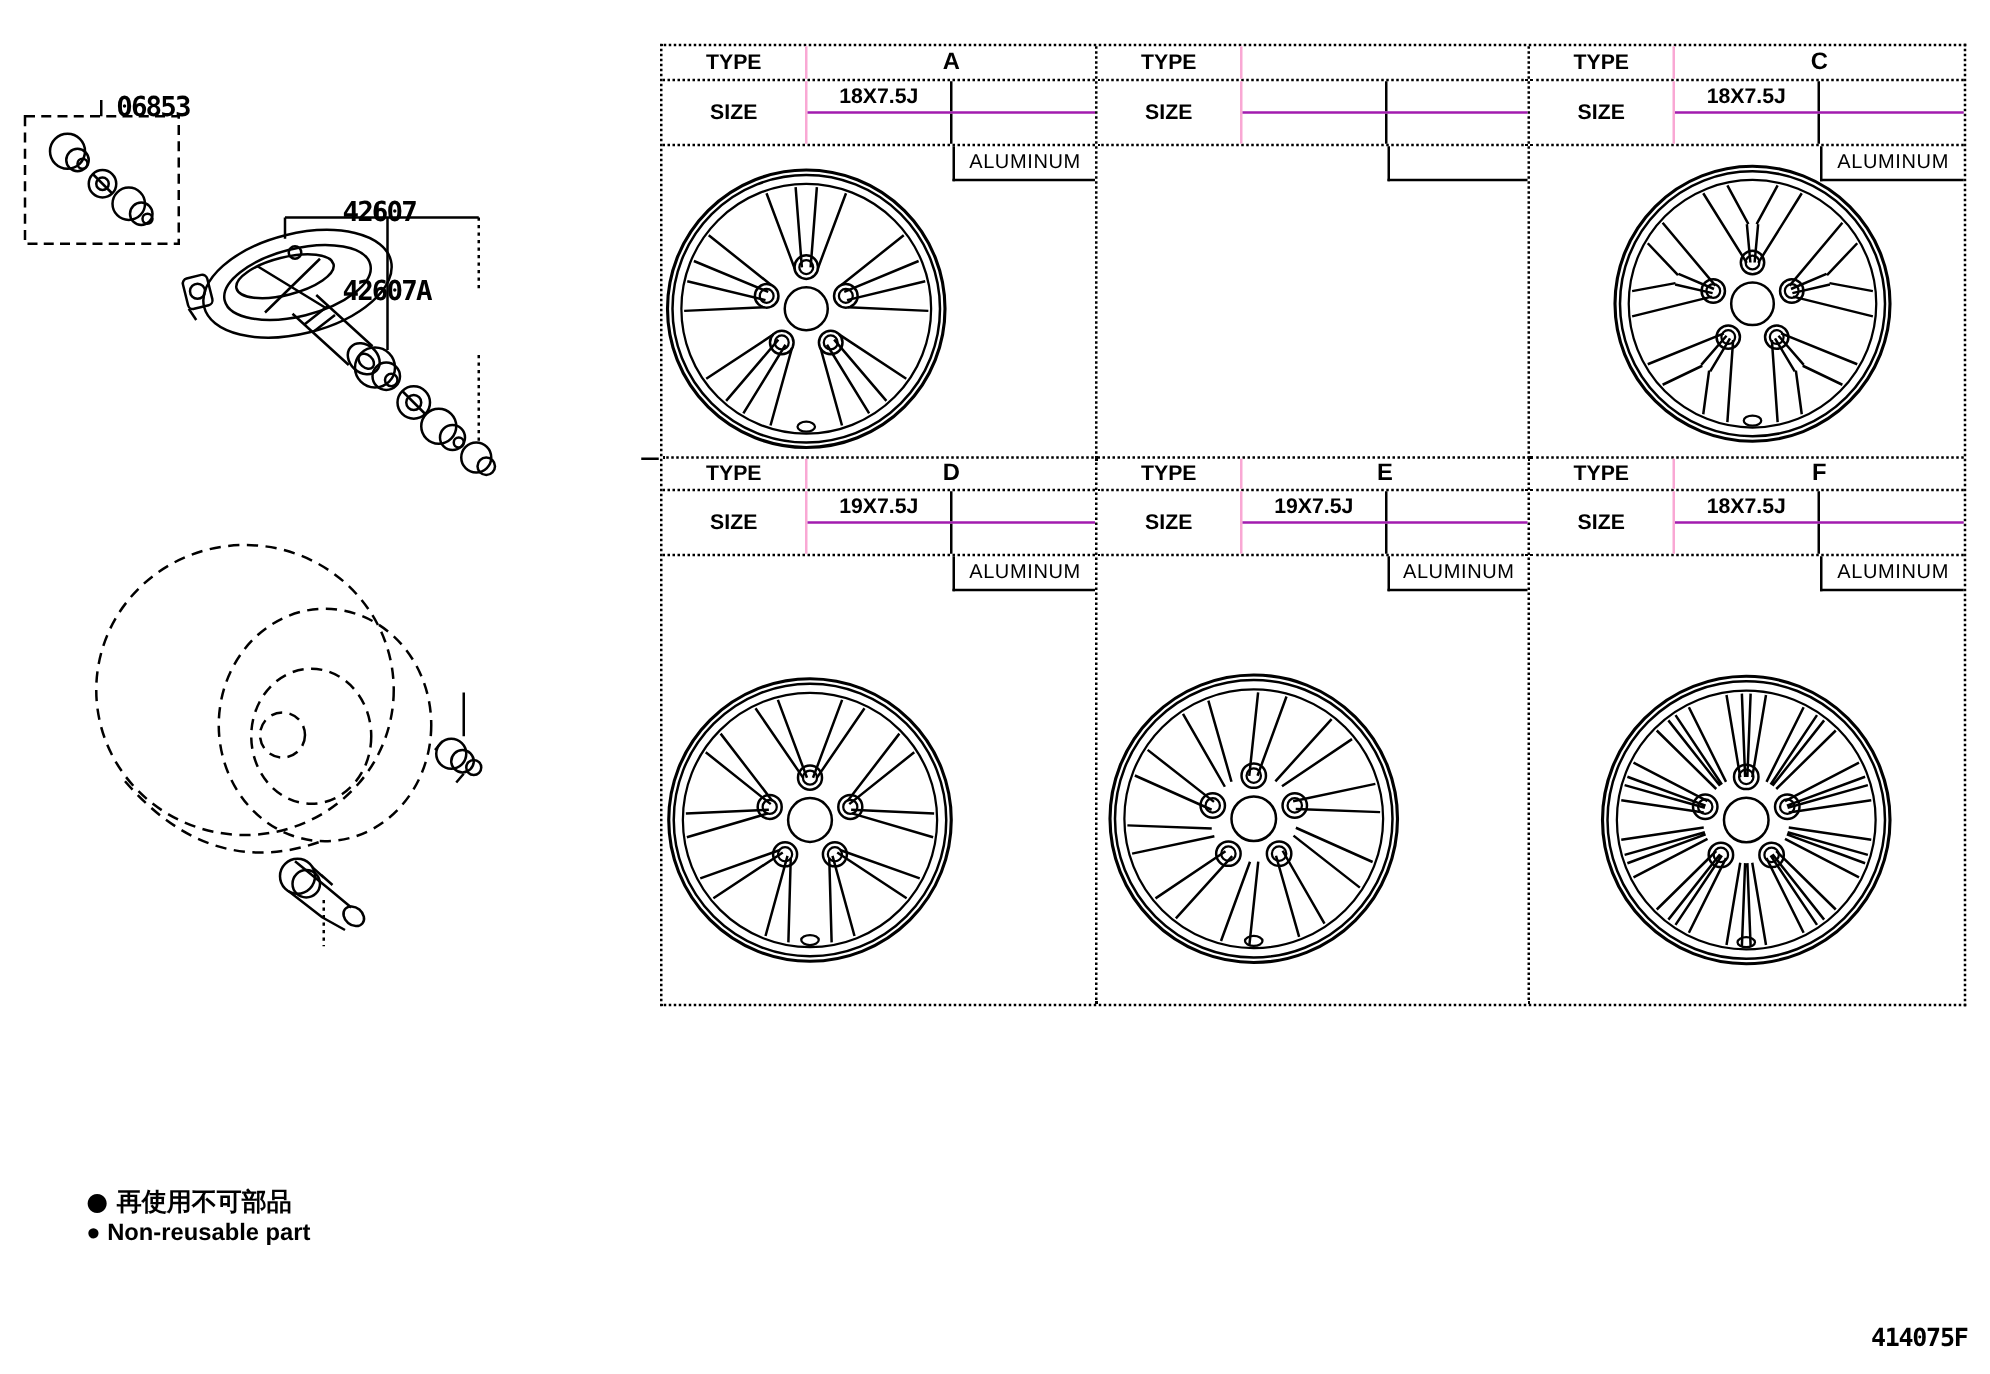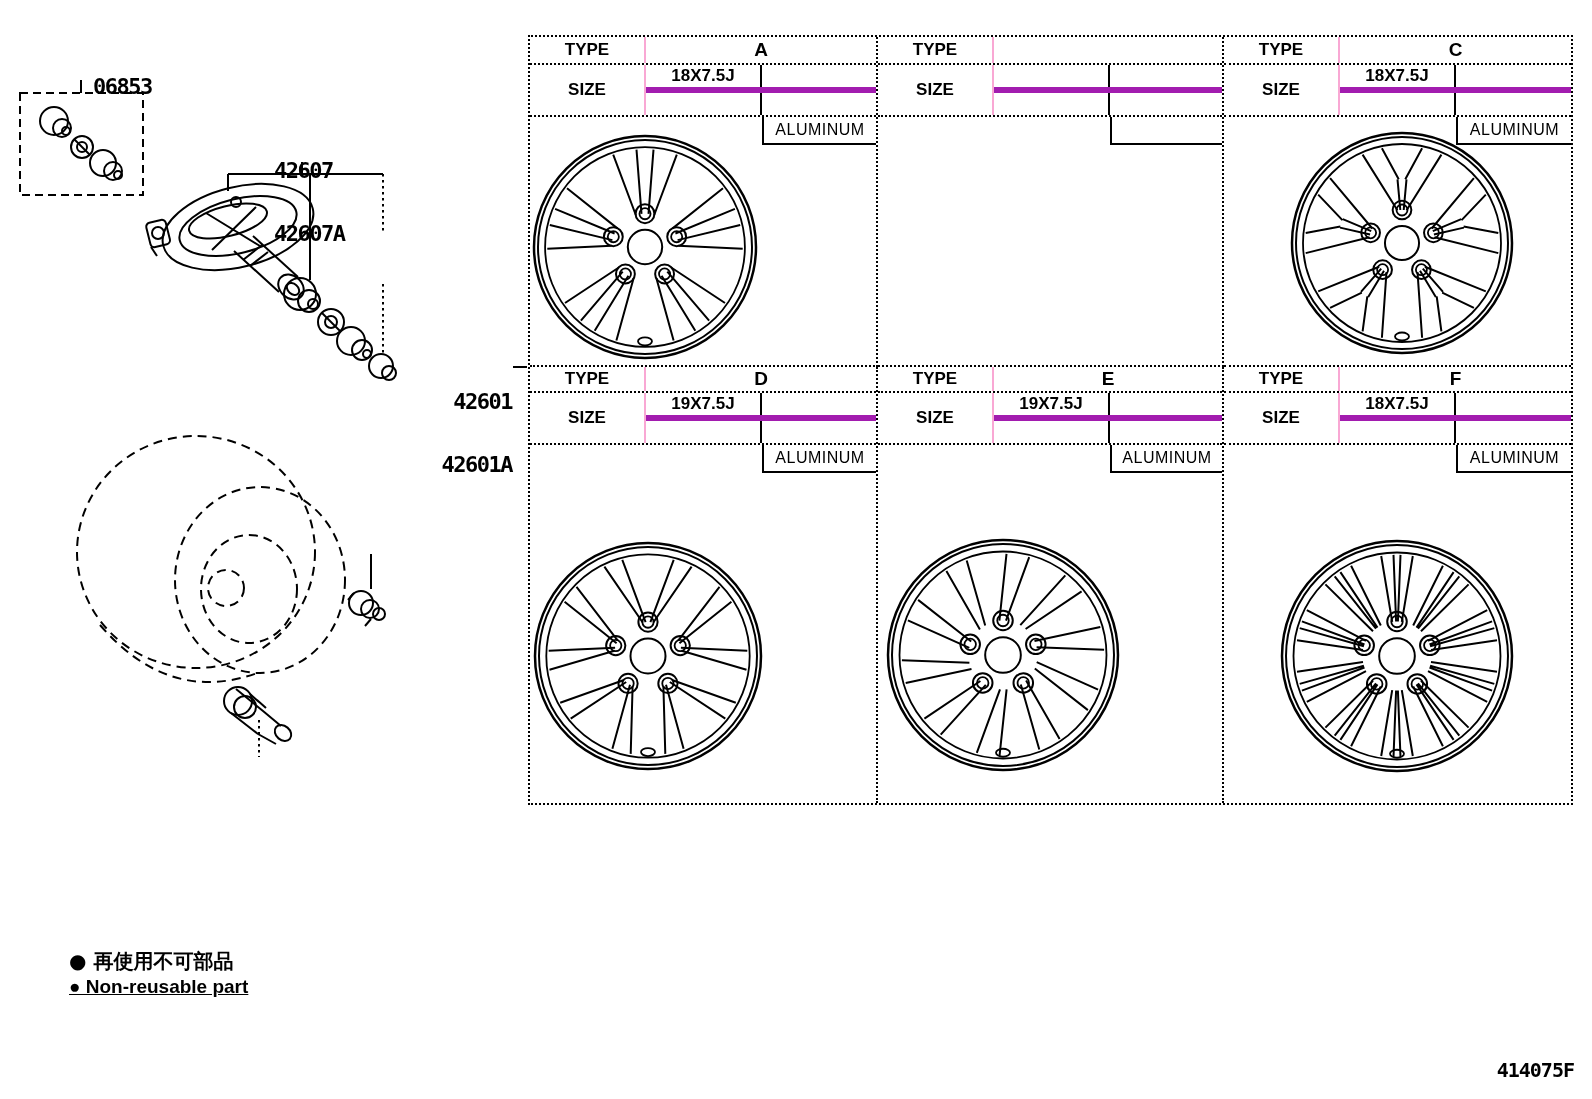--- a/index.html
+++ b/index.html
@@ -19,32 +19,32 @@
   .pcell.bB{border-bottom:2px dotted #000;}
   .trow{display:flex;box-sizing:border-box;border-bottom:2px dotted #000;}
   .hlabel{width:116px;box-sizing:border-box;border-right:2px solid #f9a8d4;
           display:flex;align-items:center;justify-content:center;
           font-weight:bold;font-size:17px;}
   .tval{flex:1;display:flex;align-items:center;justify-content:center;
         font-weight:bold;font-size:19px;}
   .srow{display:flex;box-sizing:border-box;border-bottom:2px dotted #000;height:52px;}
   .sgrid{flex:1;display:flex;flex-direction:column;}
   .sr{display:flex;flex:1;box-sizing:border-box;}
-  .sr.top{border-bottom:6px solid #a21caf;}
+  .sr.top{border-bottom:2px solid #a21caf;}
   .sc1{width:116px;box-sizing:border-box;border-right:2px solid #000;
        display:flex;align-items:center;justify-content:center;
        font-weight:bold;font-size:17px;}
   .sc2{flex:1;}
   .matbox{position:absolute;left:232px;width:calc(100% - 232px);height:28px;
           box-sizing:border-box;border-left:2px solid #000;border-bottom:2px solid #000;
           display:flex;align-items:center;justify-content:center;
           font-weight:normal;font-size:16px;letter-spacing:0.5px;}
   .legend{position:absolute;left:57px;top:948px;font-weight:bold;margin-left:12px;}
   .legend .jp{font-size:20px;line-height:26px;font-family:"DejaVu Sans",sans-serif;}
-  .legend .en{font-size:19px;line-height:26px;font-family:"Liberation Sans",sans-serif;text-decoration:underline;}
+  .legend .en{font-size:19px;line-height:26px;font-family:"Liberation Sans",sans-serif;}
   .figcode{position:absolute;left:1440px;top:1058px;width:134px;text-align:right;
            font-family:"DejaVu Sans Mono",monospace;font-weight:bold;font-size:20px;
            letter-spacing:-1px;}
 </style>
 </head>
 <body>
 
 <div class="page">
 
   <svg class="overlay" width="1592" height="1099" viewBox="0 0 1592 1099" fill="none" stroke="#000" stroke-width="2">
@@ -216,24 +216,20 @@
   <div class="pn" style="left:46px;top:55px;">
     <span>06853</span>
   </div>
 
   <div class="pn" style="left:274px;top:118px;">
     <div>42607</div>
     <div>42607A</div>
   </div>
 
 
-  <div class="pn right" style="left:422px;top:349px;width:90px;">
-    <div>42601</div>
-    <div>42601A</div>
-  </div>
 
 
 
   <div class="ptable">
 
     <div class="pcell bR bB" style="left:0;top:0;width:348px;height:330px;">
       <div class="trow" style="height:28px;">
         <div class="hlabel">TYPE</div>
         <div class="tval">A</div>
       </div>

